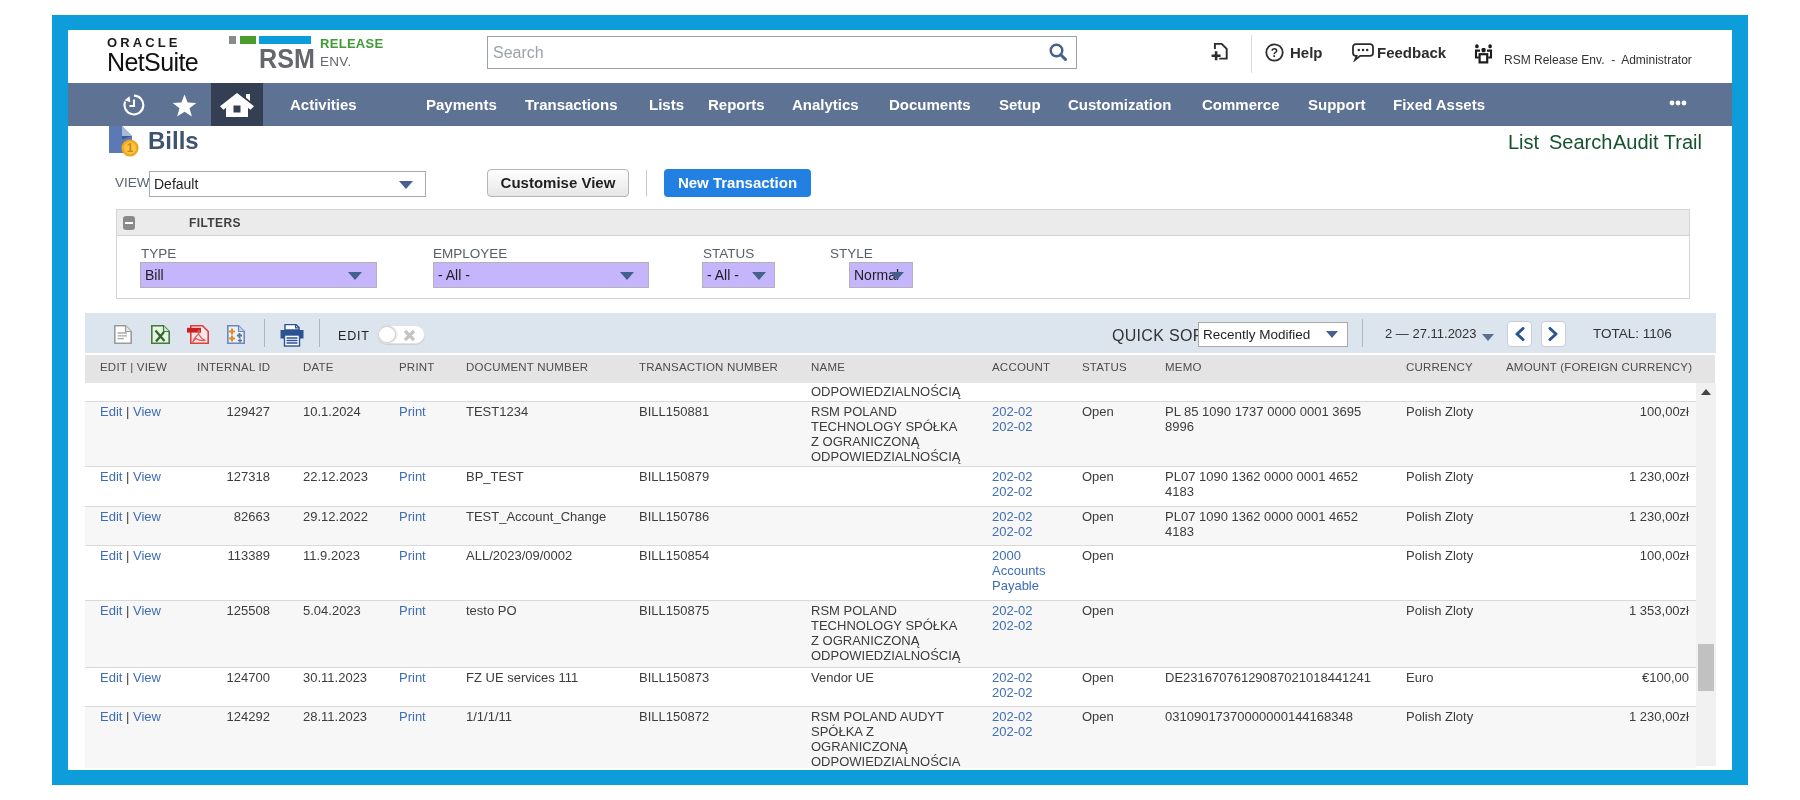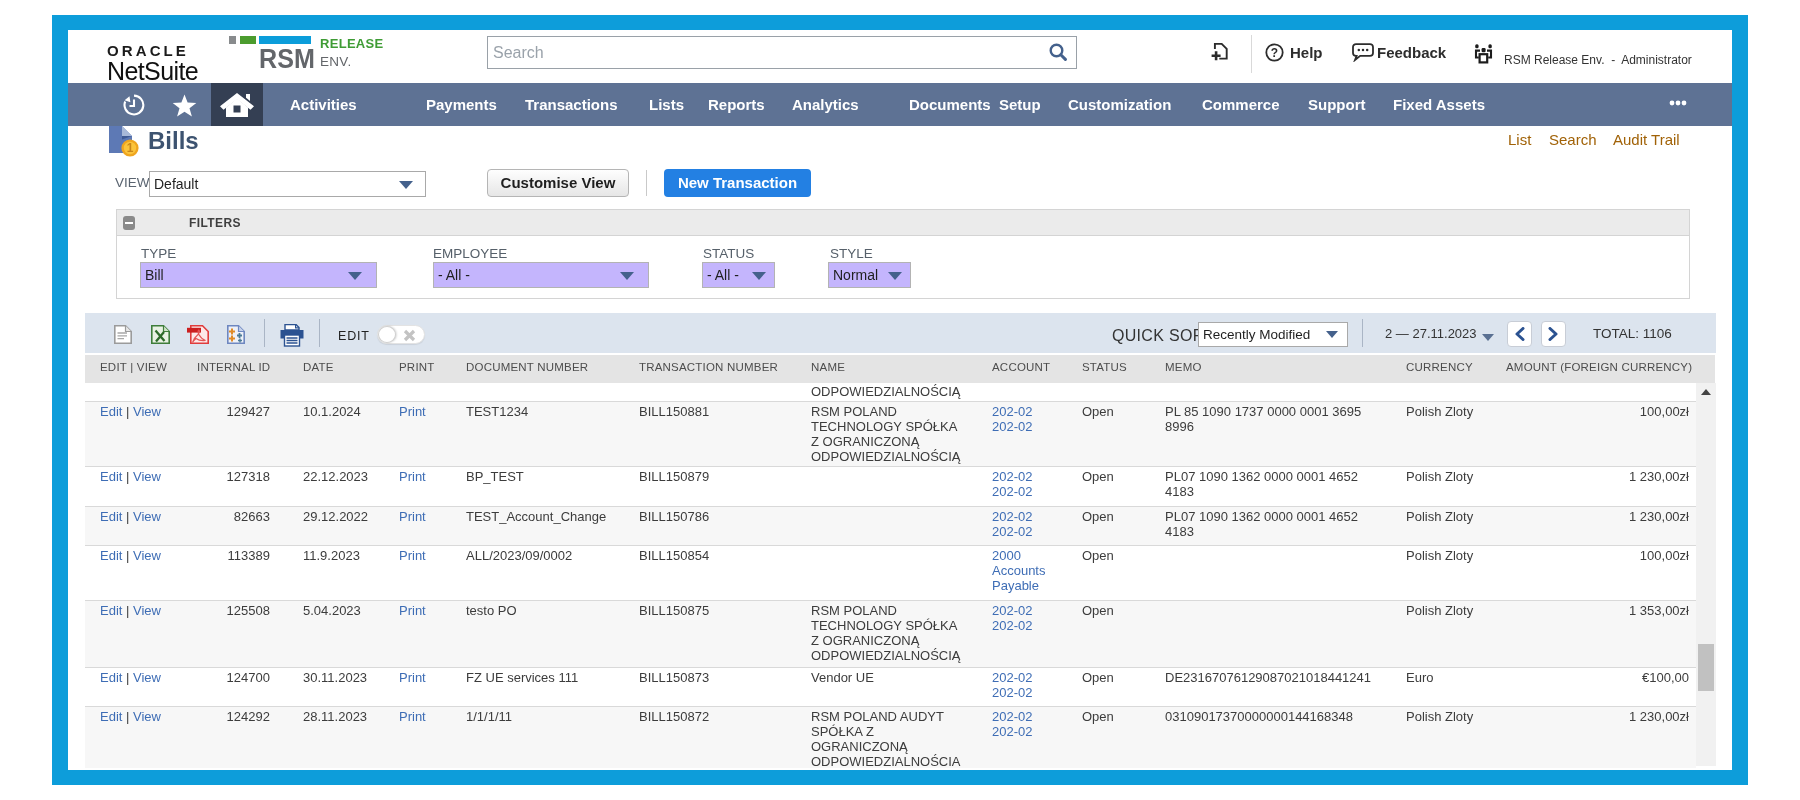--- a/index.html
+++ b/index.html
@@ -3,21 +3,21 @@
 <meta charset="utf-8">
 <style>
 * { margin:0; padding:0; box-sizing:border-box; }
 html,body { width:1800px; height:800px; background:#fff; font-family:"Liberation Sans", sans-serif; overflow:hidden; }
 #frame { position:absolute; left:52px; top:15px; width:1696px; height:770px; border:15px solid #0d9dda; border-left-width:16px; border-right-width:16px; background:#fff; }
 #inner { position:absolute; left:0; top:0; width:1664px; height:740px; }
 .abs { position:absolute; }
 
 
 #oracle { left:39px; top:5px; }
-#oracle .o1 { font-size:15px; font-weight:bold; letter-spacing:3.1px; color:#1b1b1b;margin-top:7px; }
+#oracle .o1 { font-size:13px; font-weight:bold; letter-spacing:3.1px; color:#1b1b1b; }
 #oracle .o2 { font-size:25px; color:#111; margin-top:-2px; letter-spacing:-0.6px; }
 #rsm { left:161px; top:0px; width:220px; height:50px; }
 #rsm .b1 { position:absolute; left:0px; top:6px; width:7px; height:8px; background:#888b8d; }
 #rsm .b2 { position:absolute; left:11px; top:6px; width:16px; height:8px; background:#4c9c2e; }
 #rsm .b3 { position:absolute; left:30px; top:6px; width:52px; height:8px; background:#0b9dda; }
 #rsm .rsmtxt { position:absolute; left:30px; top:14px; font-size:27px; font-weight:bold; color:#63666a; transform:scale(0.93,1); transform-origin:left top; }
 #rsm .rel { position:absolute; left:91px; top:6px; font-size:13px; font-weight:bold; color:#3f9c35; letter-spacing:0.3px; }
 #rsm .env { position:absolute; left:91px; top:24px; font-size:13.5px; color:#63666a; letter-spacing:0.3px; }
 #search { left:419px; top:6px; width:590px; height:33px; border:1px solid #9aa1a8; background:#fff; }
 #search .ph { position:absolute; left:5px; top:7px; font-size:16px; color:#9aa2aa; }
@@ -26,21 +26,21 @@
 #tdivider { left:1183px; top:5px; width:1px; height:38px; background:#d9d9d9; }
 .tlabel { position:absolute; font-size:15px; font-weight:bold; color:#2d2d2d; top:14px; }
 #admintxt { position:absolute; left:1436px; top:23px; font-size:12px; color:#333; }
 
 
 #nav { left:0; top:53px; width:1664px; height:43px; background:#5e7294; color:#fff; }
 #nav .item { position:absolute; top:0; height:43px; line-height:43px; font-weight:bold; font-size:15px; }
 #hometile { position:absolute; left:143px; top:0; width:52px; height:43px; background:#343f53; }
 #nav svg.nicon { position:absolute; top:11px; }
 #billstitle { left:80px; top:97px; font-size:24px; font-weight:bold; color:#3d5370; }
-.toplink { position:absolute; top:101px; font-size:15px; color:#a16207; }
+.toplink { position:absolute; top:101px; font-size:20px; color:#14532d; }
 
 
 #viewlbl { left:47px; top:145px; font-size:13.5px; color:#5a6470; }
 .selbox { position:absolute; border:1px solid #a9a9a9; background:#fff; font-size:14px; color:#1f1f1f; }
 .selbox .txt { position:absolute; left:4px; top:4px; white-space:nowrap; }
 .tri { position:absolute; width:0; height:0; border-left:7px solid transparent; border-right:7px solid transparent; border-top:8px solid #44618c; }
 #viewsel { left:81px; top:141px; width:277px; height:26px; }
 #custbtn { left:419px; top:139px; width:142px; height:28px; border:1px solid #b5b5b5; border-radius:4px; background:linear-gradient(#fefefe,#e6e6e6); font-size:15px; font-weight:bold; color:#1f1f1f; text-align:center; line-height:26px; }
 #btndiv { left:578px; top:140px; width:1px; height:26px; background:#c9c9c9; }
 #newbtn { left:596px; top:139px; width:147px; height:28px; border-radius:4px; background:#2380e3; font-size:15px; font-weight:bold; color:#fff; text-align:center; line-height:28px; }
@@ -144,21 +144,21 @@
       <path d="M6 14.5 L17 5.5 L28 14.5 L28 24 L6 24 Z" fill="#fff"></path>
       <rect x="13.5" y="12.5" width="7" height="7" fill="#343f53"></rect>
     </svg>
     <div class="item" style="left:210px;margin-left:12px;">Activities</div>
     <div class="item" style="left:305px;margin-top:40px;">PLP</div>
     <div class="item" style="left:358px;">Payments</div>
     <div class="item" style="left:457px;">Transactions</div>
     <div class="item" style="left:581px;">Lists</div>
     <div class="item" style="left:640px;">Reports</div>
     <div class="item" style="left:724px;">Analytics</div>
-    <div class="item" style="left:821px;margin-left:20px;">Documents</div>
+    <div class="item" style="left:821px;">Documents</div>
     <div class="item" style="left:931px;">Setup</div>
     <div class="item" style="left:1000px;">Customization</div>
     <div class="item" style="left:1134px;">Commerce</div>
     <div class="item" style="left:1240px;">Support</div>
     <div class="item" style="left:1325px;">Fixed Assets</div>
     <svg class="nicon" style="left:1601px; top:17px;" width="18" height="6" viewBox="0 0 18 6">
           <circle cx="3" cy="3" r="2.4" fill="#fff"></circle>
           <circle cx="9" cy="3" r="2.4" fill="#fff"></circle>
           <circle cx="15" cy="3" r="2.4" fill="#fff"></circle>
         </svg>
@@ -200,21 +200,21 @@
     <div class="fbox" style="left:316px; width:216px;">
           <div style="position:absolute; left:4px; top:4px;">- All -</div>
           <div class="tri" style="right:14px; top:9px;"></div>
         </div>
     <div class="flbl" style="left:586px;">STATUS</div>
     <div class="fbox" style="left:585px; width:73px;">
           <div style="position:absolute; left:4px; top:4px;">- All -</div>
           <div class="tri" style="right:8px; top:9px;"></div>
         </div>
     <div class="flbl" style="left:713px;">STYLE</div>
-    <div class="fbox" style="left:711px; width:83px;">
+    <div class="fbox" style="left:732px; width:64px;">
           <div style="position:absolute; left:4px; top:4px;">Normal</div>
           <div class="tri" style="right:8px; top:9px;"></div>
         </div>
   </div>
 
   <div class="abs" id="toolbar">
 
     <svg style="position:absolute; left:29px; top:12px;" width="18" height="19" viewBox="0 0 18 19">
       <path d="M0.8 0.8 L11.5 0.8 L17.2 6.5 L17.2 18.2 L0.8 18.2 Z" fill="#fff" stroke="#9b9b9b" stroke-width="1.6"></path>
       <path d="M11.5 0.8 L11.5 6.5 L17.2 6.5" fill="#e8e8e8" stroke="#9b9b9b" stroke-width="1.2"></path>

